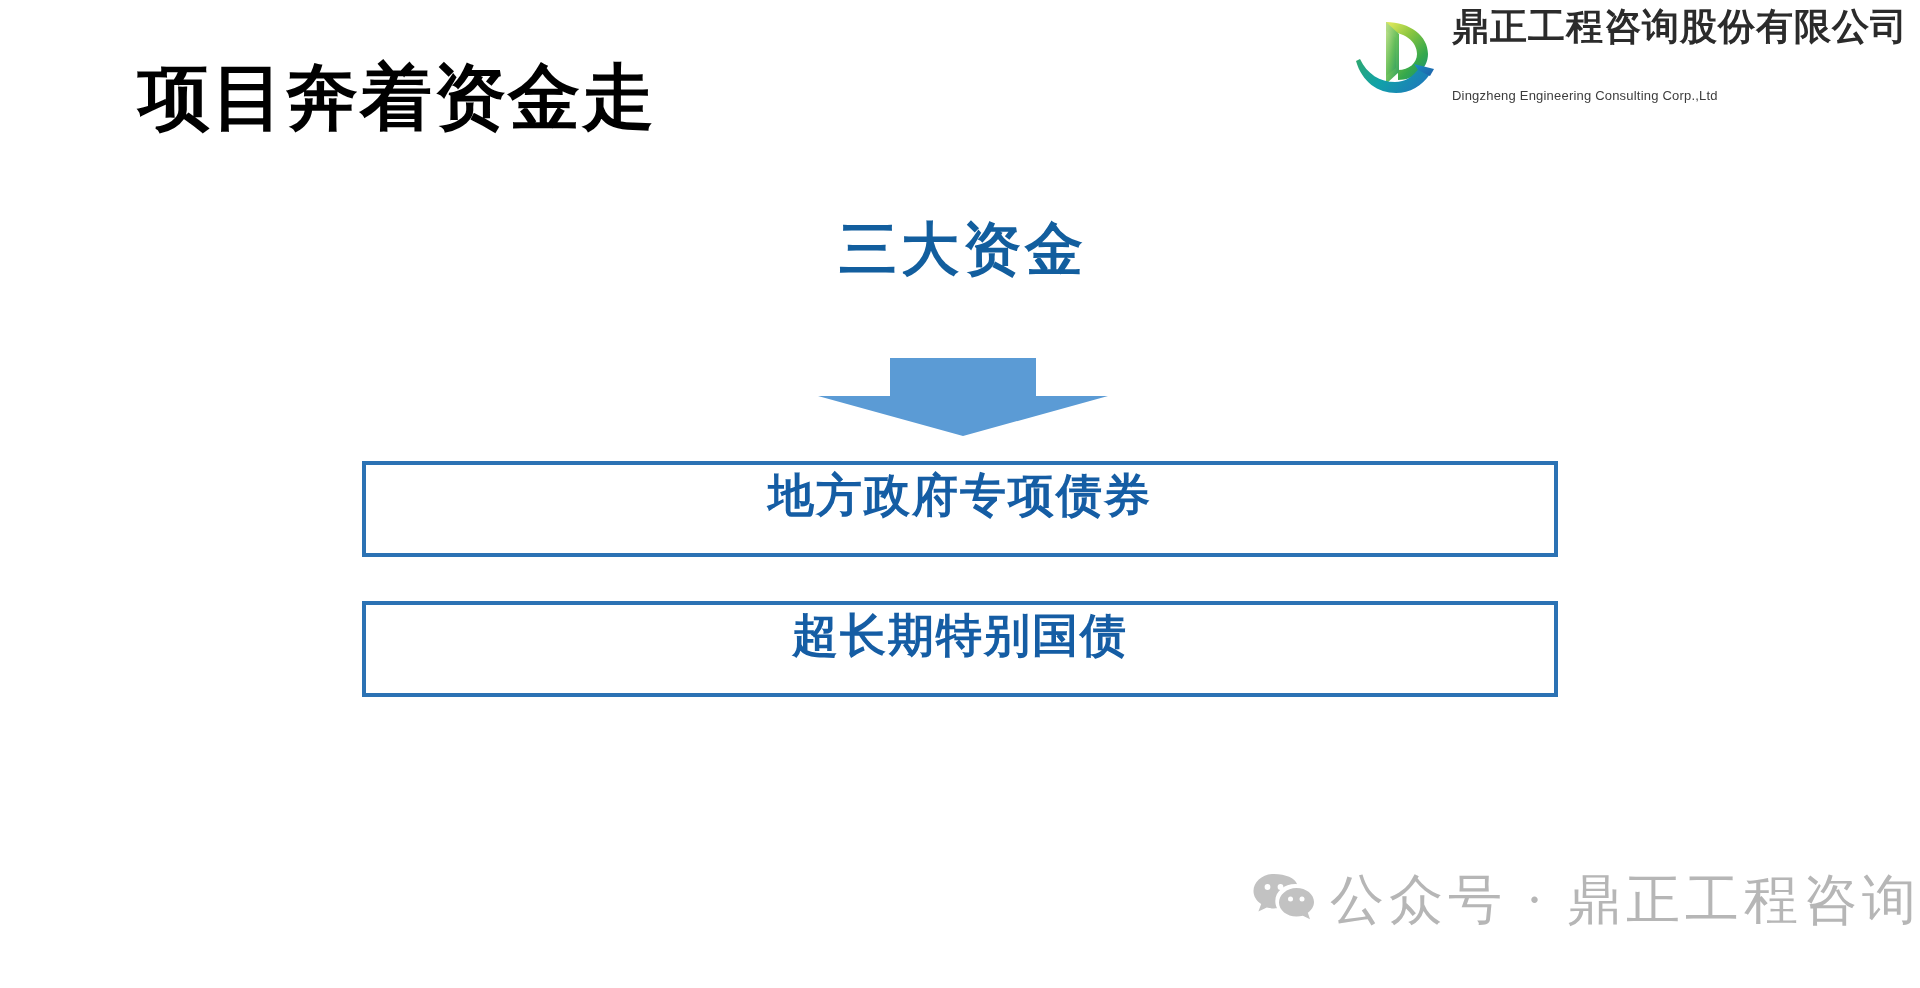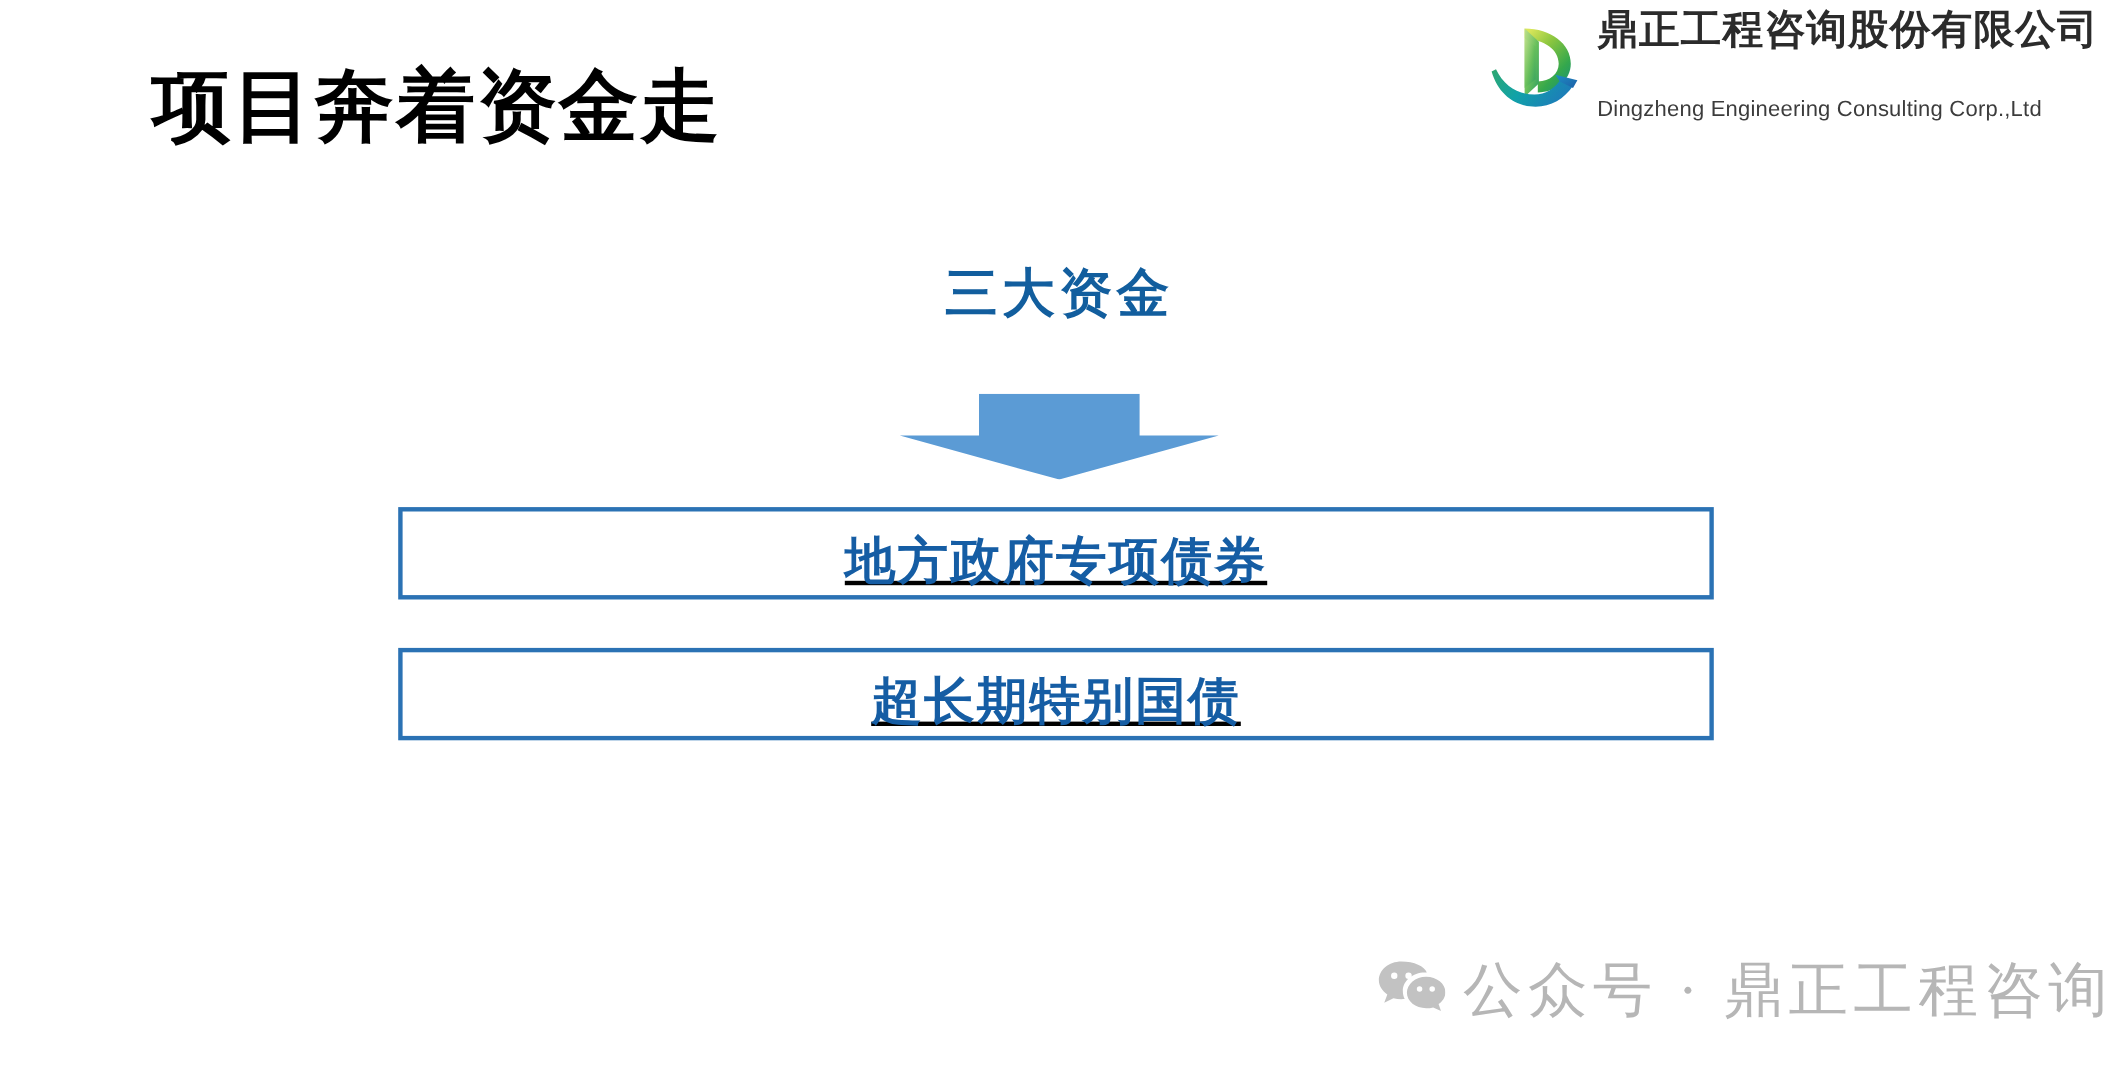--- a/index.html
+++ b/index.html
@@ -40,21 +40,21 @@
     gap: 39px;
   }
   #brand-cn {
     font-size: 37px;
     font-weight: bold;
     color: #2b2b2b;
     letter-spacing: 1px;
     white-space: nowrap;
   }
   #brand-en {
-    font-size: 20px;
+    font-size: 13px;
     color: #3c3c3c;
     letter-spacing: 0.2px;
     margin-top: 5px;
     white-space: nowrap;
   }
 
   
   #slide-title {
     position: absolute;
     left: 138px;
@@ -65,23 +65,23 @@
     letter-spacing: 2px;
     white-space: nowrap;
     line-height: 1.1;
   }
 
   
   #section-heading {
     position: absolute;
     left: 0;
     right: 0;
-    top: 240px;
+    top: 216px;
     text-align: center;
-    font-size: 48px;
+    font-size: 58px;
     font-weight: bold;
     color: #125E9E;
     letter-spacing: 4px;
     line-height: 1.15;
     text-shadow: 1px 1px 0 rgba(255,255,255,0.55);
   }
   
   #section-heading-inner {
     display: inline-block;
     transform: translateX(3px);
@@ -98,28 +98,27 @@
 
   
   #boxes {
     position: absolute;
     left: 362px;
     top: 461px;
     width: 1196px;
   }
   .fund-box {
     box-sizing: border-box;
-    height: 84px;
+    height: 96px;
     border: 4px solid #2B72B4;
     background: #ffffff;
     display: flex;
-    align-items: flex-end;
+    align-items: flex-start;
     justify-content: center;
     margin-bottom: 44px;
-    text-decoration: underline;
   }
   .fund-box:last-child { margin-bottom: 0; }
   .fund-box-label {
     font-size: 46px;
     font-weight: bold;
     color: #155DA4;
     letter-spacing: 2px;
     white-space: nowrap;
     text-shadow: 1.5px 1.5px 0 rgba(255,255,255,0.75);
   }

